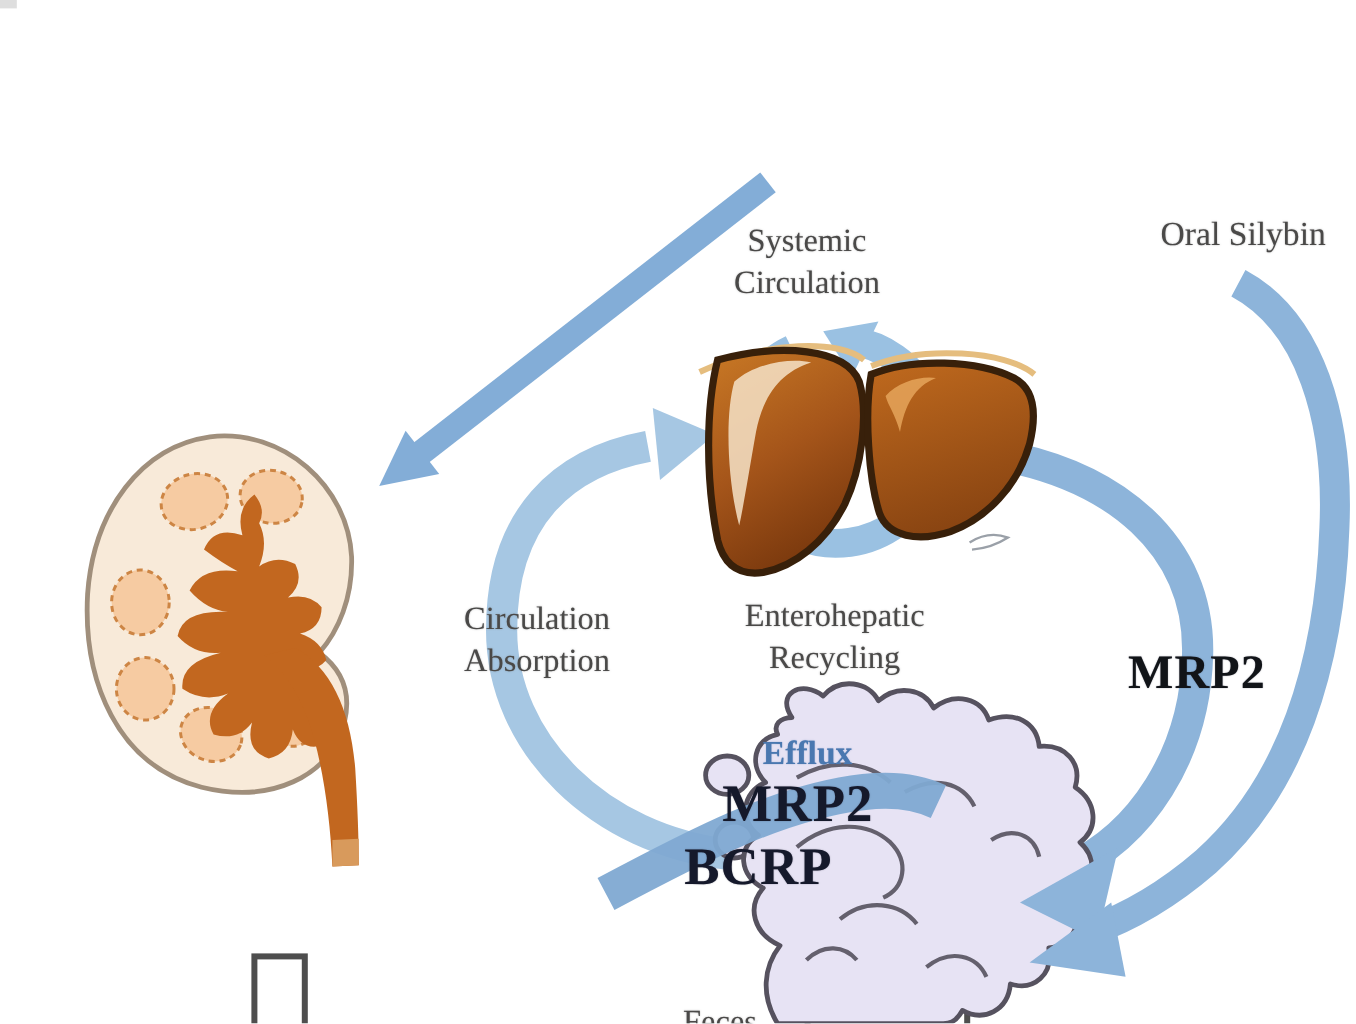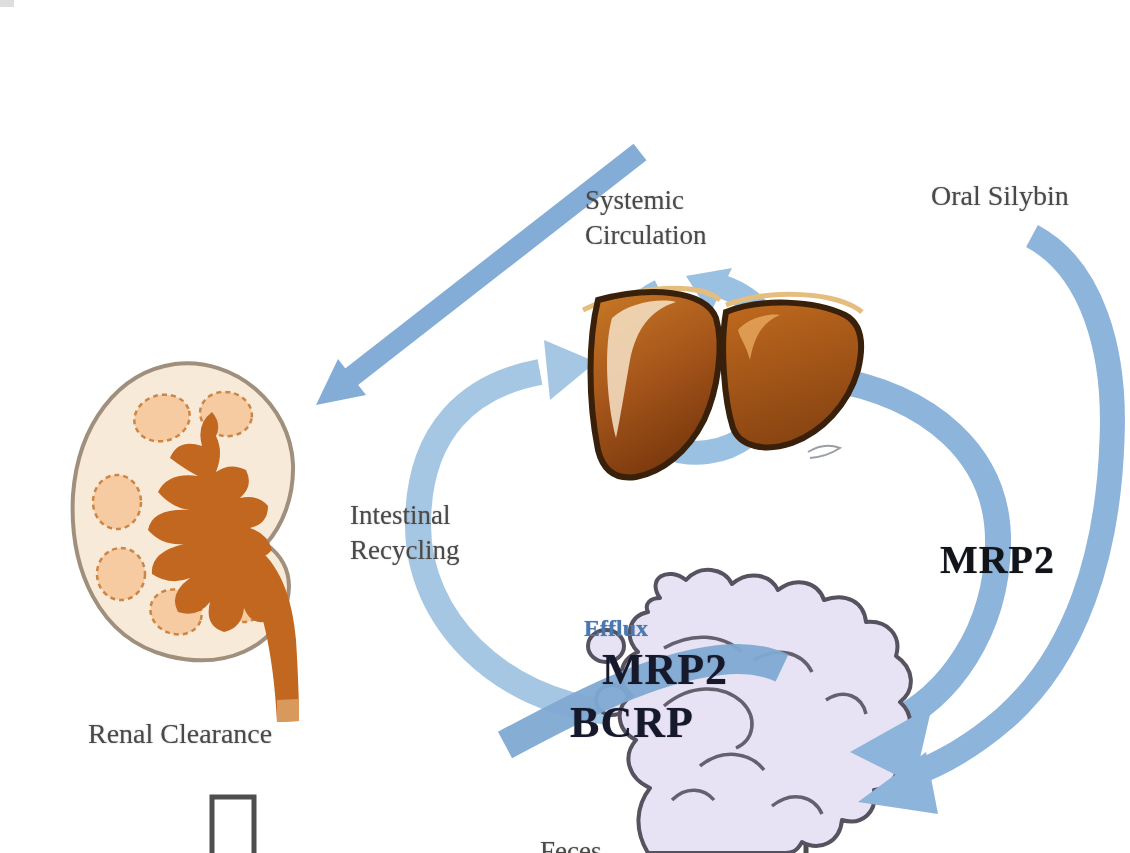--- a/index.html
+++ b/index.html
@@ -1,30 +1,30 @@
 <!DOCTYPE html>
 <html><head>
 <meta charset="utf-8">
 <style>
   html,body{margin:0;padding:0;background:#ffffff;}
   #stage{position:relative;width:1130px;height:853px;background:#ffffff;overflow:hidden;
          font-family:"Liberation Serif", serif;}
   #stage svg{position:absolute;left:0;top:0;}
-  .lbl{position:absolute;color:#4a4948;line-height:35px;
+  .lbl{position:absolute;text-align:center;color:#4a4948;line-height:35px;
        text-shadow:0 0 1.5px rgba(110,110,110,.55);}
   .lbl.serif{font-family:"Liberation Serif", serif;}
   .transporter{position:absolute;text-align:center;font-family:Liberation Serif, serif;
        font-weight:800;color:#15192b;letter-spacing:1px;text-shadow:0 0 1px rgba(40,40,60,.6);}
   .sys{left:585px;top:183px;width:175px;font-size:27px;}
   .oral{left:931px;top:178px;width:210px;font-size:28px;}
   .bil{left:925px;top:452px;width:165px;font-size:26px;line-height:34px;}
   .bilmrp2{left:915px;top:536px;width:165px;font-size:40px;color:#111418;}
   .intabs{left:350px;top:498px;width:195px;font-size:27px;}
   .entrec{left:588px;top:496px;width:215px;font-size:27px;}
-  .efflux{left:584px;top:611px;width:130px;font-size:24px;font-weight:700;color:#4a78b0;
+  .efflux{left:608px;top:611px;width:130px;font-size:28px;font-weight:700;color:#4a78b0;
           text-shadow:0 0 1px rgba(70,110,170,.7);}
   .mrp2c{left:578px;top:644px;width:174px;font-size:44px;}
   .bcrpc{left:545px;top:697px;width:174px;font-size:44px;}
   .renal{left:88px;top:716px;width:250px;font-size:28px;}
   .feces{left:540px;top:834px;width:120px;font-size:27px;}
 </style>
 </head>
 <body>
 
 <div id="stage">
@@ -122,20 +122,20 @@
     <polygon points="850,752 932,706 914,784" fill="#8db4da"></polygon>
   </g>
   <g>
     <polygon points="858,802 926,752 938,814" fill="#8db4da"></polygon>
   </g>
 </svg>
 
 <div class="lbl serif sys">Systemic Circulation</div>
 <div class="lbl serif oral">Oral Silybin</div>
 <div class="transporter bilmrp2">MRP2</div>
-<div class="lbl serif intabs">Intestinal Recycling</div>
+<div class="lbl serif intabs">Circulation Absorption</div>
+<div class="lbl serif entrec">Enterohepatic Recycling</div>
 <div class="lbl serif efflux">Efflux</div>
 <div class="transporter mrp2c">MRP2</div>
 <div class="transporter bcrpc">BCRP</div>
-<div class="lbl serif renal">Renal Clearance</div>
 <div class="lbl serif feces">Feces</div>
 
 </div>
 
 </body></html>

